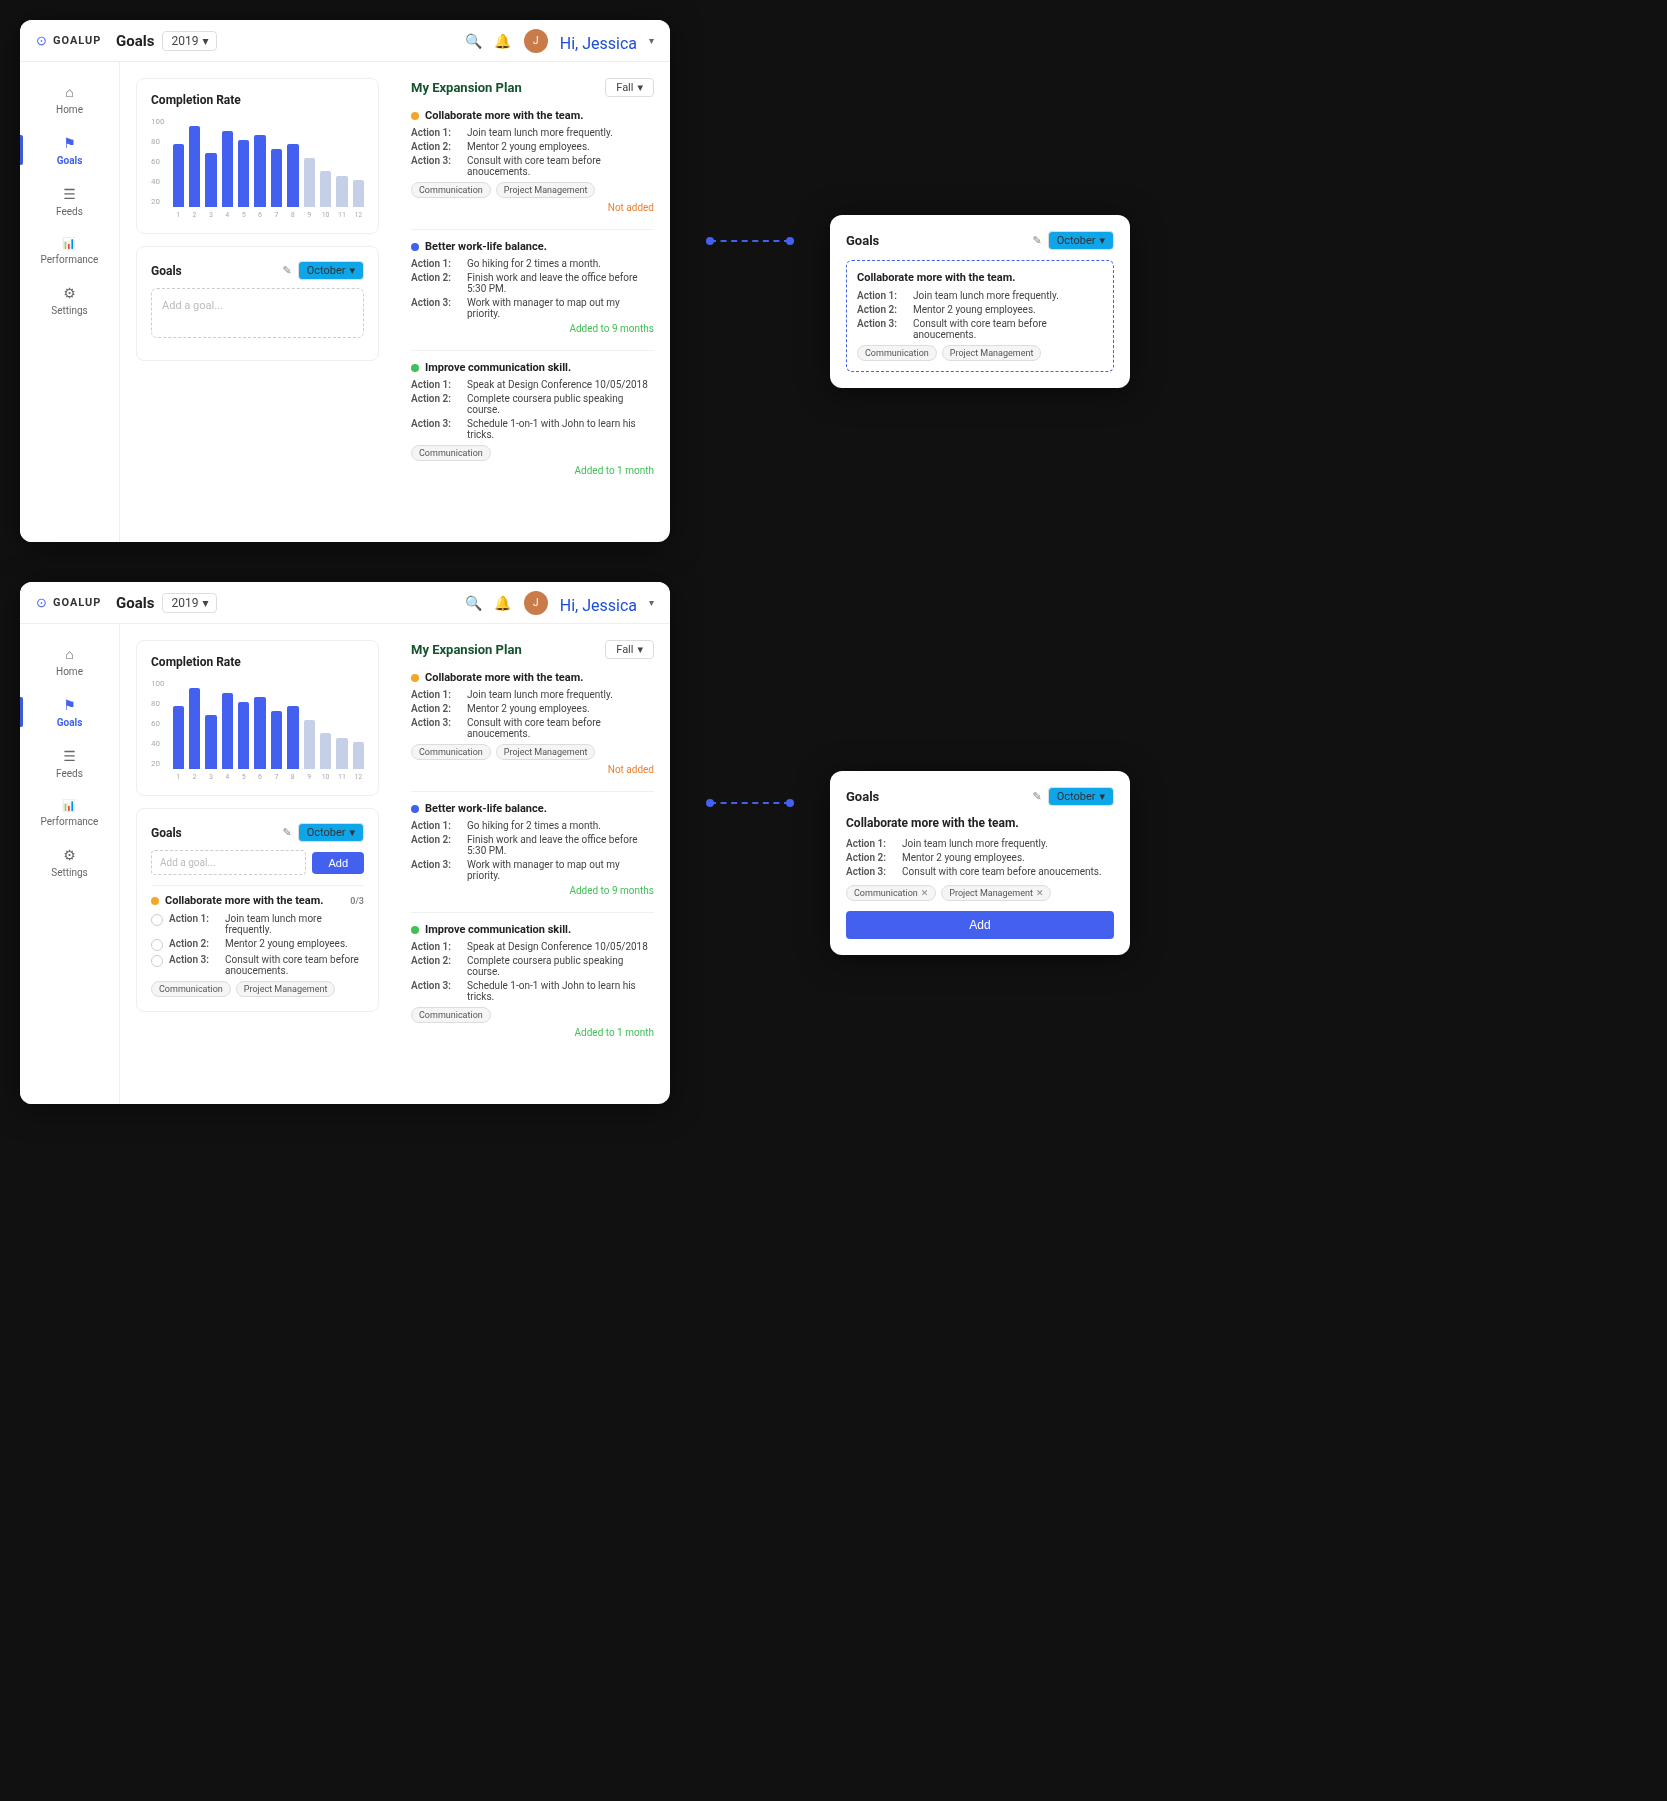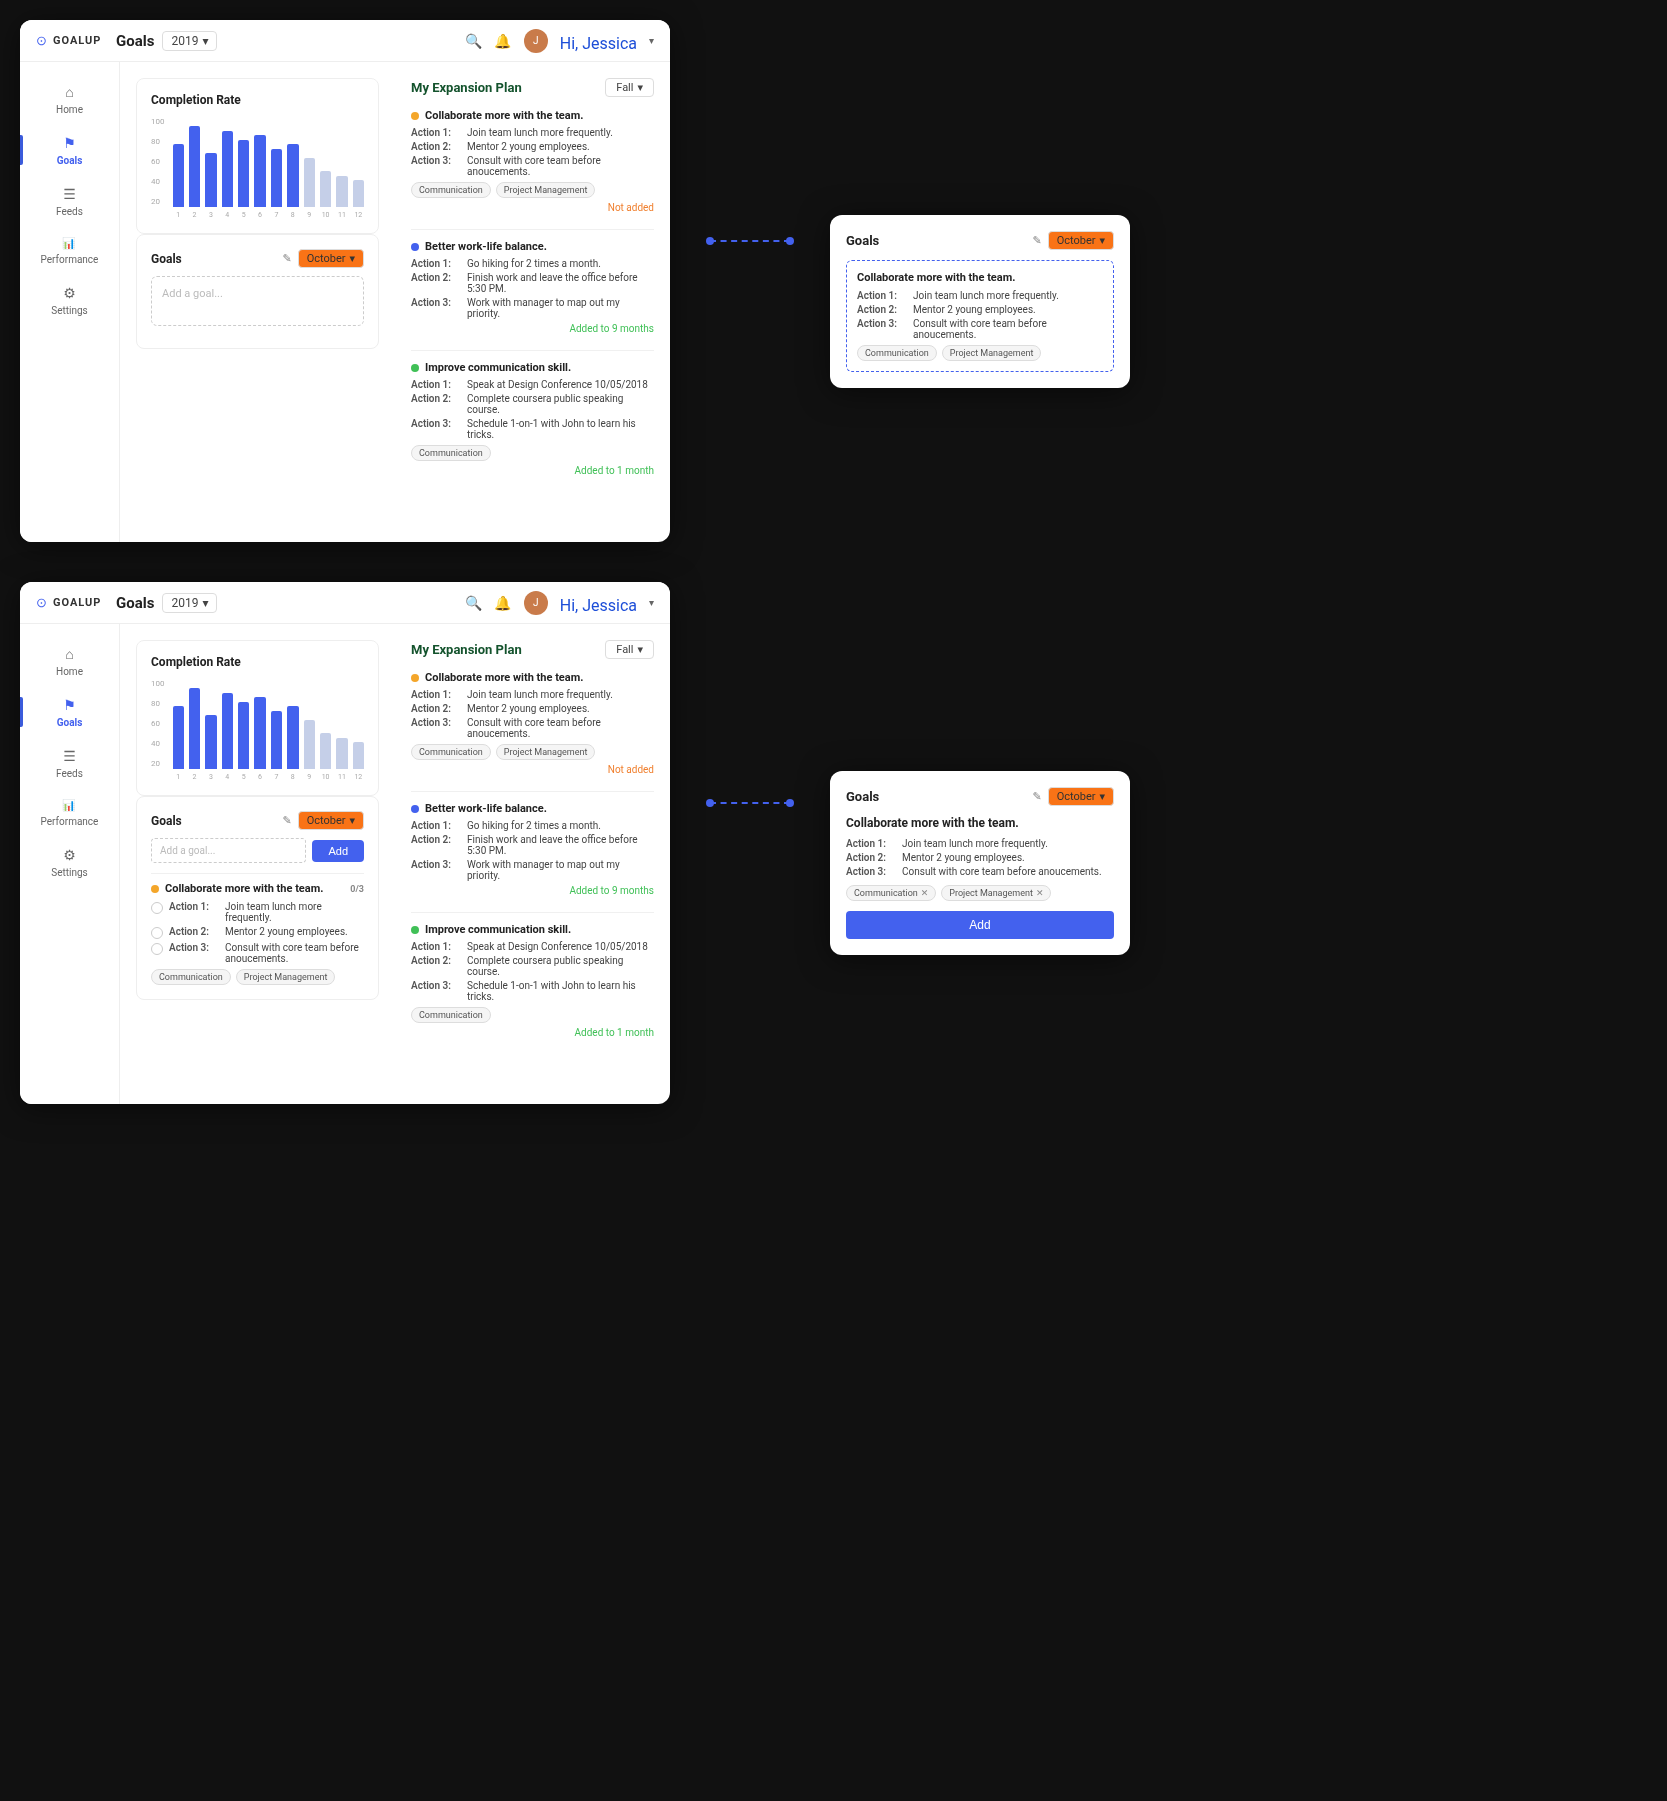--- a/index.html
+++ b/index.html
@@ -150,20 +150,21 @@
     .sidebar-icon {
       font-size: 14px;
     }
 
     
     .main-content {
       flex: 1;
       padding: 16px;
       display: flex;
       flex-direction: column;
+      gap: 12px;
     }
 
     
     .card {
       background: #fff;
       border: 1px solid #eee;
       border-radius: 8px;
       padding: 14px;
     }
     .card-title {
@@ -237,21 +238,21 @@
     .month-select {
       border: 1px solid #ddd;
       border-radius: 4px;
       padding: 2px 8px;
       font-size: 11px;
       color: #333;
       display: flex;
       align-items: center;
       gap: 4px;
       cursor: pointer;
-      background: #f97316;
+      background: #0ea5e9;
     }
 
     .goal-input-area {
       border: 1px dashed #ccc;
       border-radius: 6px;
       padding: 10px;
       min-height: 50px;
       font-size: 11px;
       color: #bbb;
       margin-bottom: 8px;

